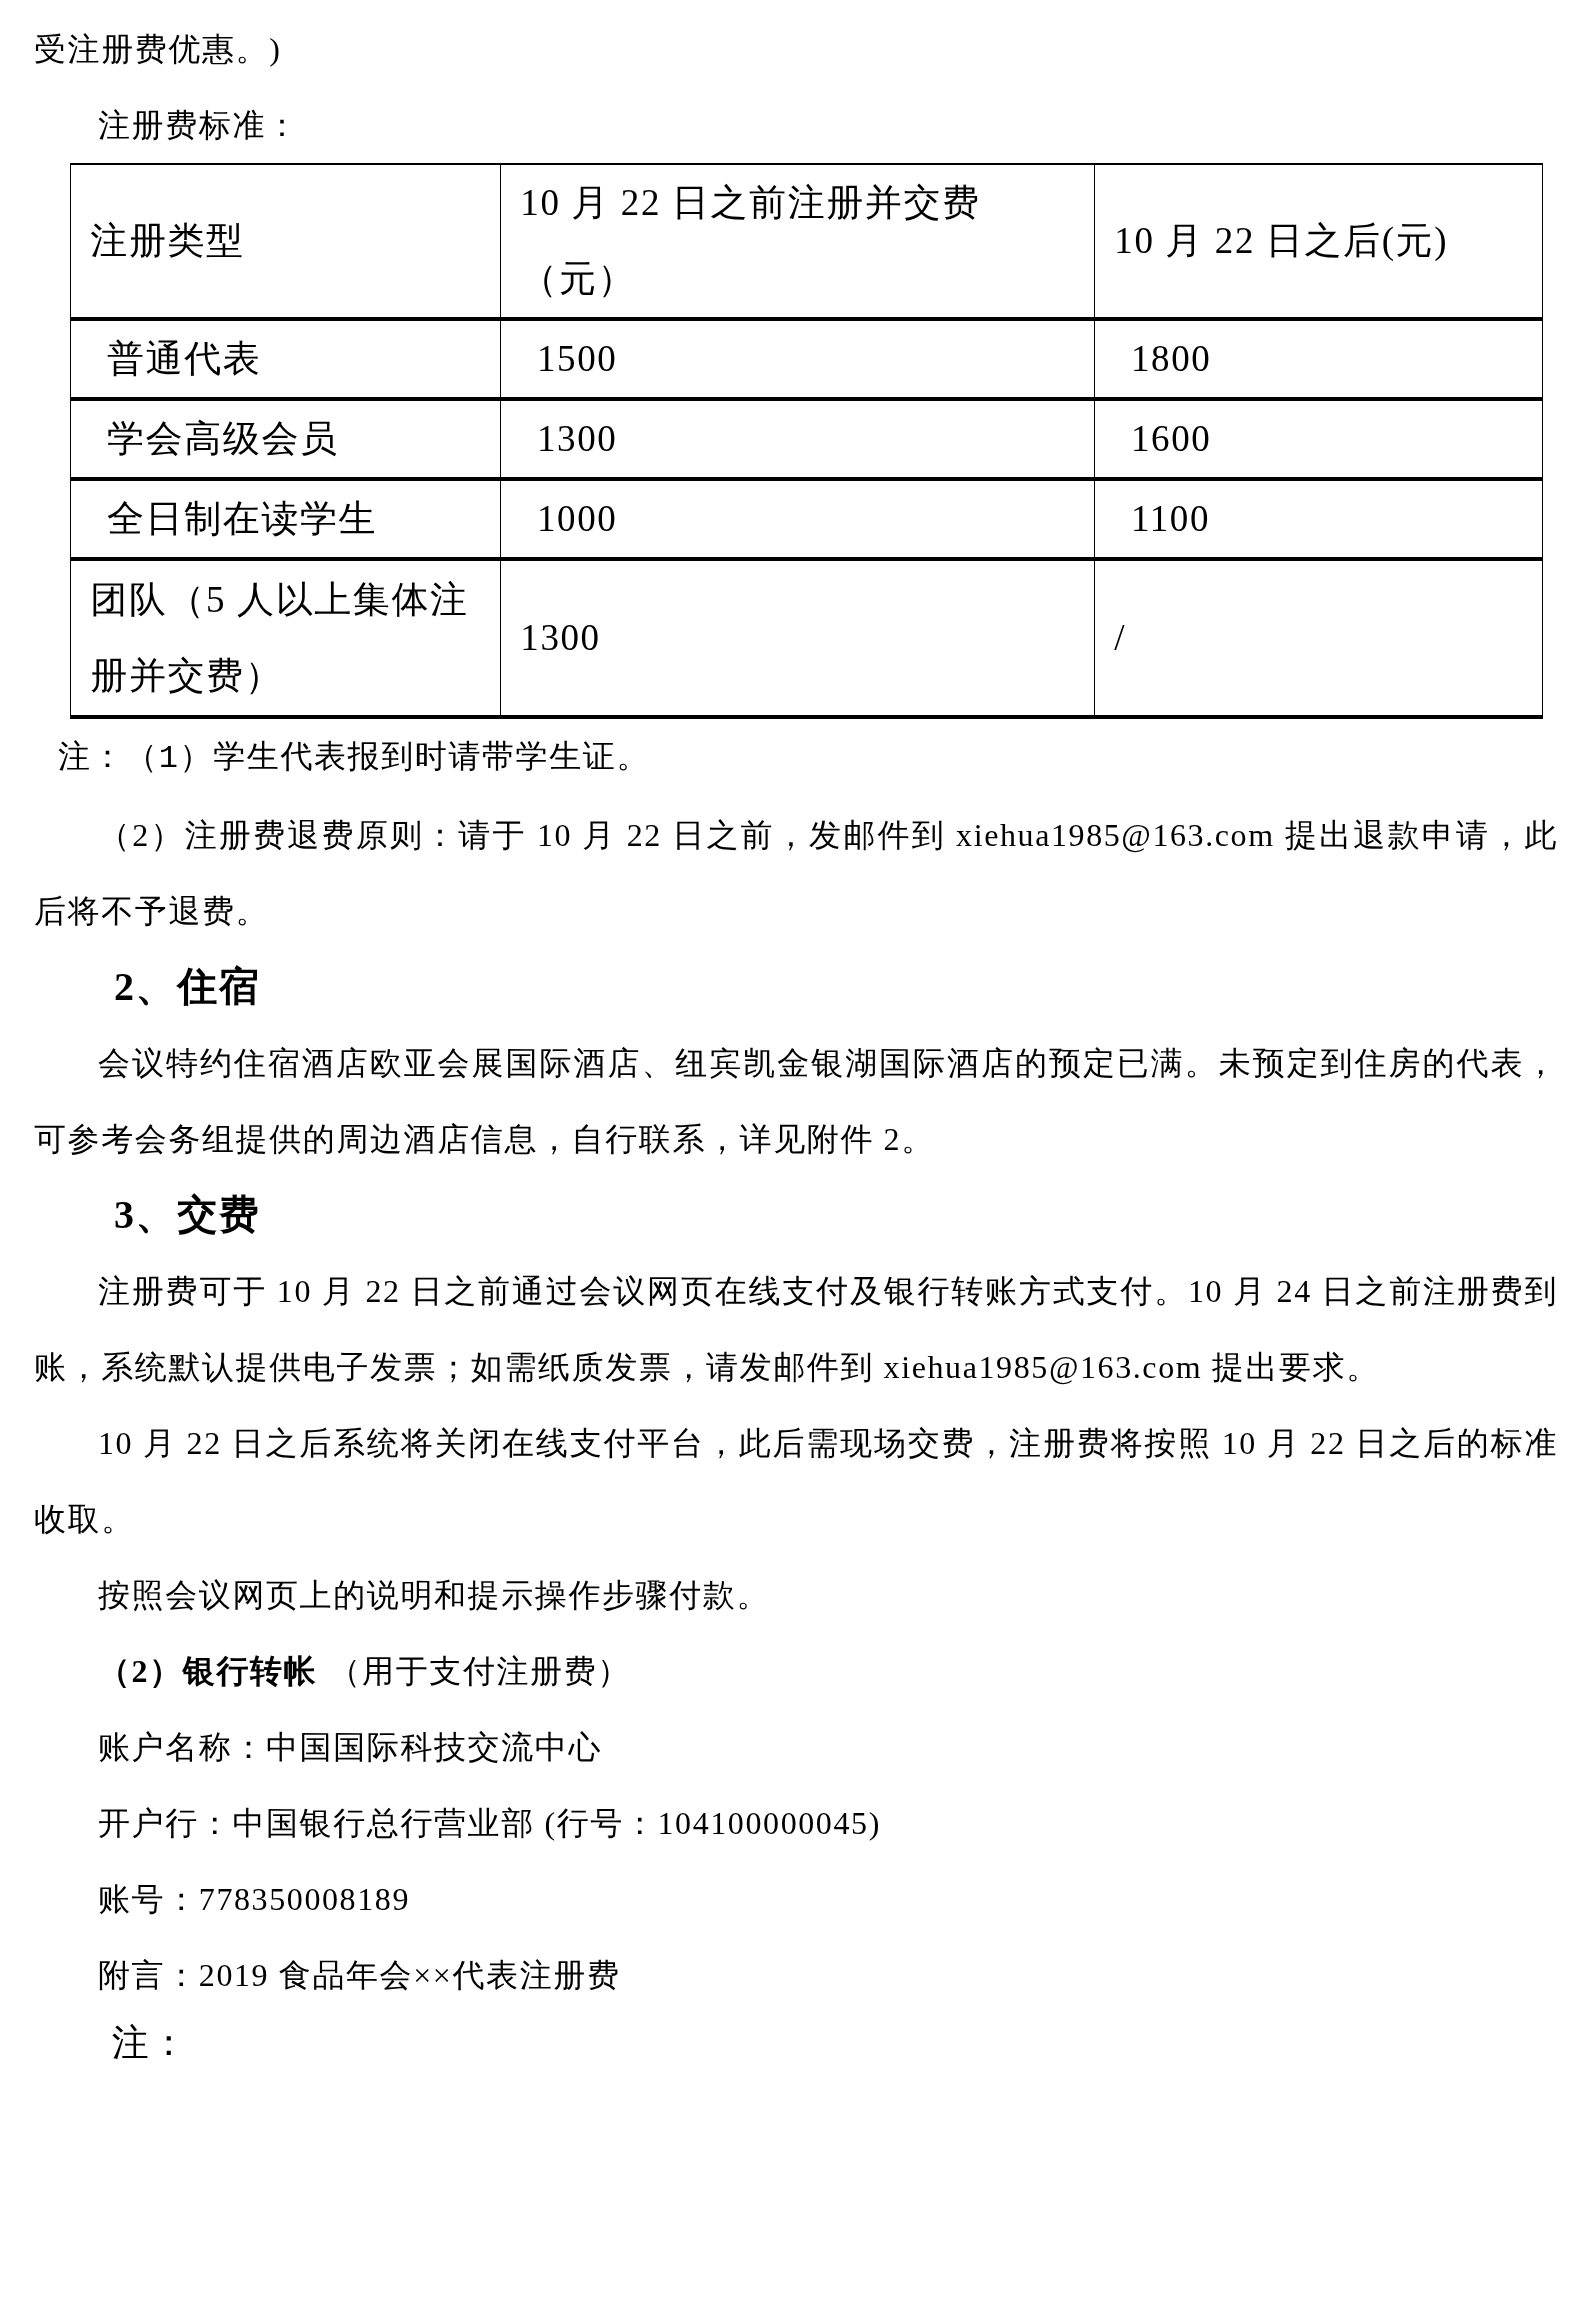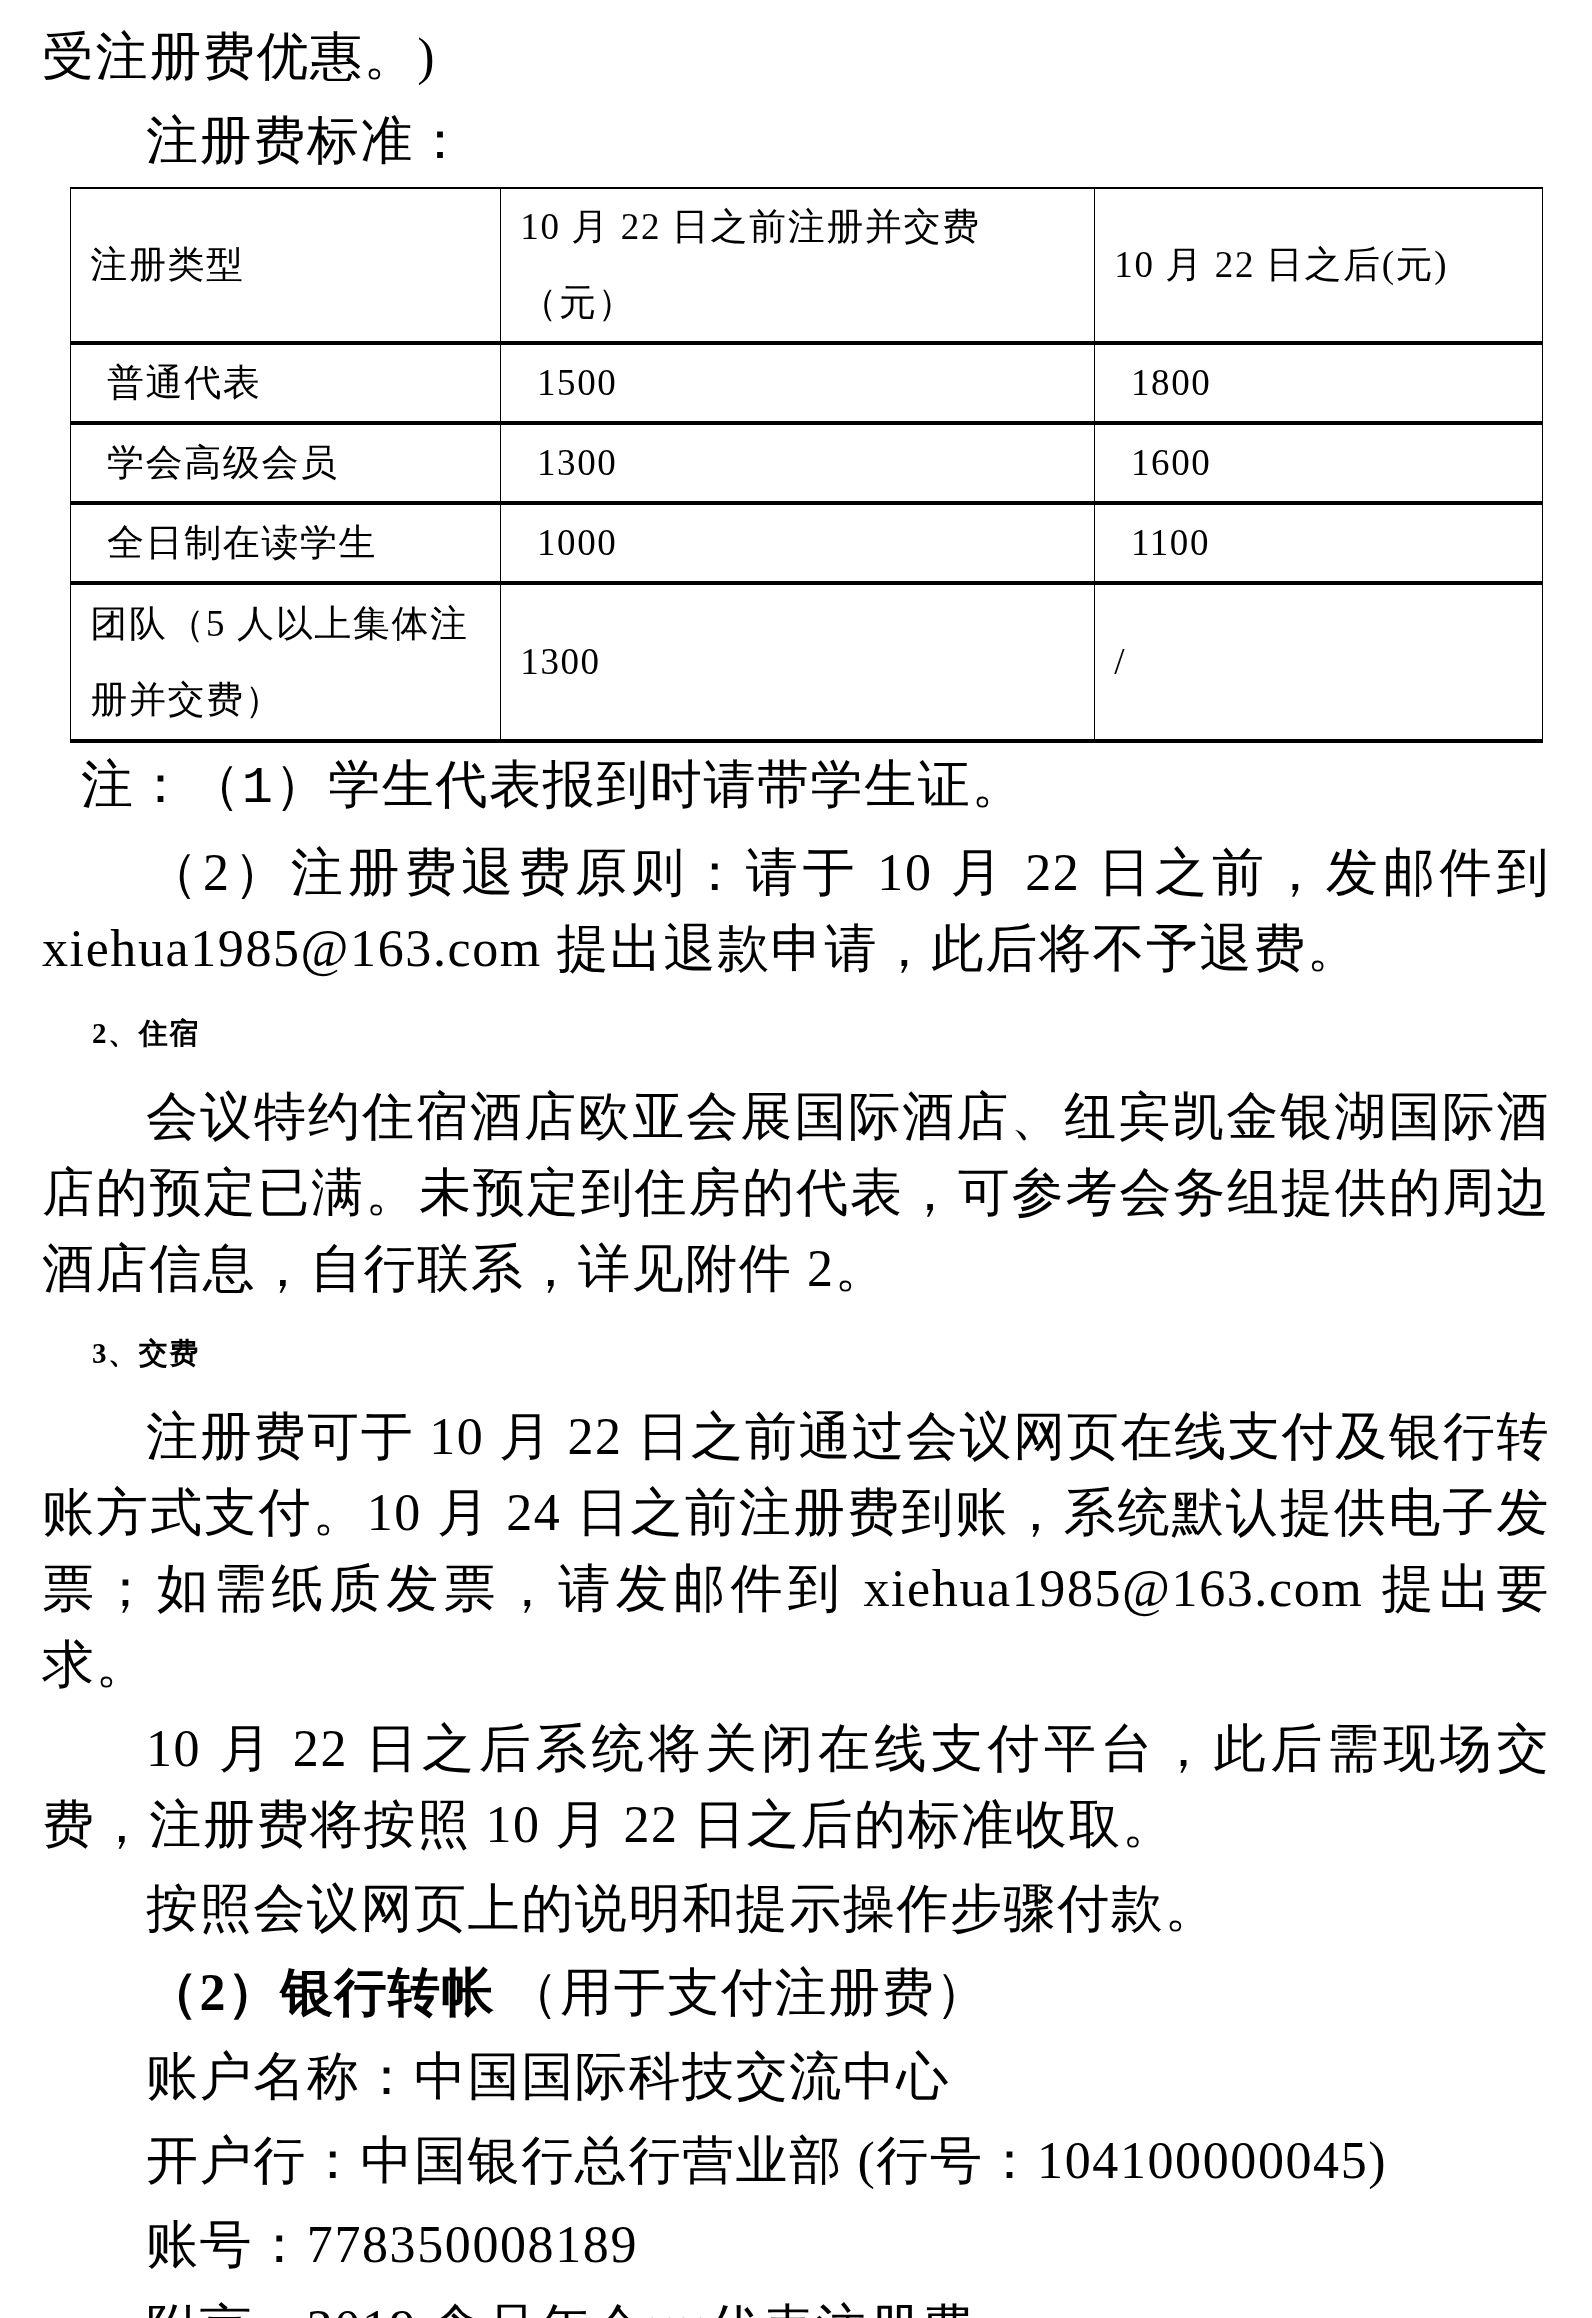--- a/index.html
+++ b/index.html
@@ -13,32 +13,32 @@
     height: 2319px;
     margin: 0 auto;
     background: #ffffff;
     color: #000000;
     font-family: "Liberation Serif", "DejaVu Serif", serif;
     box-sizing: border-box;
     padding: 11.3px 34px 0 34px;
     overflow: hidden;
   }
   .line, .para {
-    margin: 8px;
-    font-size: 52px;
+    margin: 0;
+    font-size: 32px;
     line-height: 76px;
     letter-spacing: 1.6px;
     white-space: normal;
   }
   .para { text-align: justify; }
   .indent-2 { text-indent: 2em; }
   .indent-note { text-indent: 0.75em; font-family: Liberation Mono, monospace; }
   .sec-heading {
     margin: 0;
-    font-size: 29px;
+    font-size: 40px;
     font-weight: bold;
     line-height: 76px;
     letter-spacing: 1.6px;
     text-indent: 2em;
     font-family: Liberation Serif, serif;
   }
   .bold { font-weight: bold; }
   .desc-gap { margin-left: 11.3px; }
   table.fee-table {
     border-collapse: collapse;

